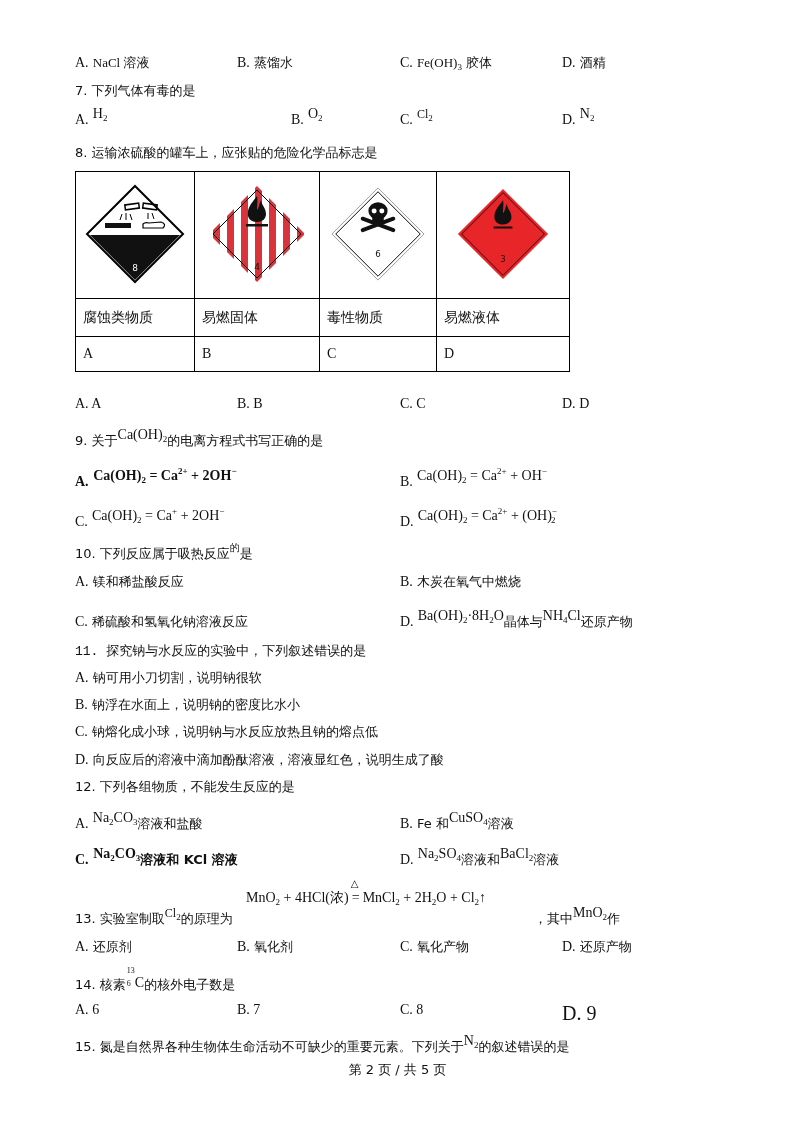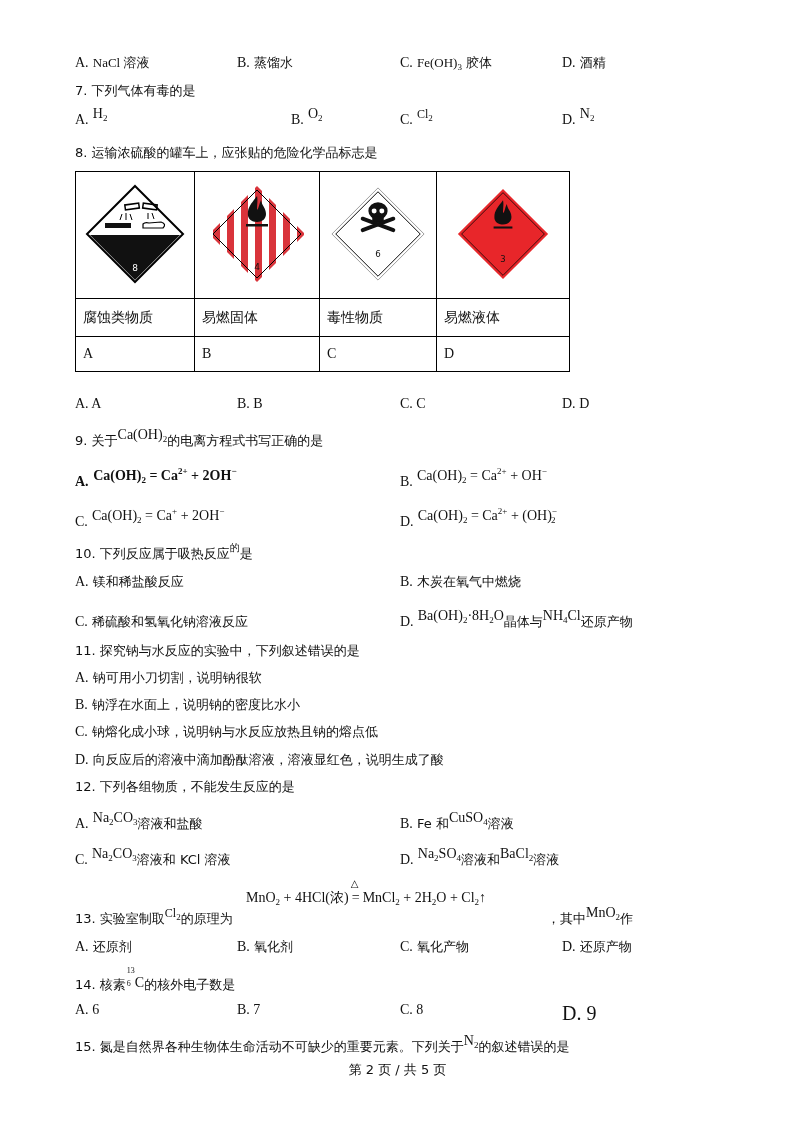--- a/index.html
+++ b/index.html
@@ -189,51 +189,51 @@
   <span class="lab">B.</span> <span>木炭在氧气中燃烧</span>
 </div>
 <div class="abs" style="left:75px;top:613px;">
   <span class="lab">C.</span> <span>稀硫酸和氢氧化钠溶液反应</span>
 </div>
 <div class="abs" style="left:400px;top:613px;">
   <span class="lab">D.</span>
   <span class="formula raised"><span>Ba(OH)</span><sub>2</sub><span>·8H</span><sub>2</sub><span>O</span></span><span>晶体与</span><span class="formula raised"><span>NH</span><sub>4</sub><span>Cl</span></span><span>还原产物</span>
 </div>
 
-<div class="abs" style="left:75px;top:642px;">11. 探究钠与水反应的实验中，下列叙述错误的是</div>
+<div class="abs" style="left:75px;top:642px;font-family:Liberation Mono, monospace;">11. 探究钠与水反应的实验中，下列叙述错误的是</div>
 <div class="abs" style="left:75px;top:669px;"><span class="lab">A.</span> <span>钠可用小刀切割，说明钠很软</span></div>
 <div class="abs" style="left:75px;top:696px;"><span class="lab">B.</span> <span>钠浮在水面上，说明钠的密度比水小</span></div>
 <div class="abs" style="left:75px;top:723px;"><span class="lab">C.</span> <span>钠熔化成小球，说明钠与水反应放热且钠的熔点低</span></div>
 <div class="abs" style="left:75px;top:751px;"><span class="lab">D.</span> <span>向反应后的溶液中滴加酚酞溶液，溶液显红色，说明生成了酸</span></div>
 
 <div class="abs" style="left:75px;top:778px;">12. 下列各组物质，不能发生反应的是</div>
 <div class="abs" style="left:75px;top:815px;text-align:right;">
   <span class="lab">A.</span>
   <span class="formula raised"><span>Na</span><sub>2</sub><span>CO</span><sub>3</sub></span><span>溶液和盐酸</span>
 </div>
 <div class="abs" style="left:400px;top:815px;">
   <span class="lab">B.</span>
   <span>Fe 和</span><span class="formula raised"><span>CuSO</span><sub>4</sub></span><span>溶液</span>
 </div>
-<div class="abs" style="left:75px;top:851px;">
+<div class="abs" style="left:75px;top:851px;font-weight:bold;">
   <span class="lab">C.</span>
   <span class="formula raised"><span>Na</span><sub>2</sub><span>CO</span><sub>3</sub></span><span>溶液和 KCl 溶液</span>
 </div>
 <div class="abs" style="left:400px;top:851px;">
   <span class="lab">D.</span>
   <span class="formula raised"><span>Na</span><sub>2</sub><span>SO</span><sub>4</sub></span><span>溶液和</span><span class="formula raised"><span>BaCl</span><sub>2</sub></span><span>溶液</span>
 </div>
 
 <div class="abs formula" style="left:246px;top:889px;">
   <span>MnO</span><sub>2</sub><span> + 4HCl(浓)</span><span style="display:inline-block;position:relative;width:14px;text-align:center;"><span class="tri" style="position:absolute;left:2px;top:-12px;">△</span>=</span><span>MnCl</span><sub>2</sub><span> + 2H</span><sub>2</sub><span>O + Cl</span><sub>2</sub><span>↑</span>
 </div>
 <div class="abs" style="left:75px;top:910px;">
   <span>13. 实验室制取</span><span class="formula raised" style="font-size:12px;"><span>Cl</span><sub>2</sub></span><span>的原理为</span>
 </div>
-<div class="abs" style="left:534px;top:910px;margin-left:13px;">
+<div class="abs" style="left:534px;top:910px;">
   <span>，其中</span><span class="formula raised"><span>MnO</span><sub>2</sub></span><span>作</span>
 </div>
 <div class="abs" style="left:75px;top:938px;"><span class="lab">A.</span> <span>还原剂</span></div>
 <div class="abs" style="left:237px;top:938px;"><span class="lab">B.</span> <span>氧化剂</span></div>
 <div class="abs" style="left:400px;top:938px;"><span class="lab">C.</span> <span>氧化产物</span></div>
 <div class="abs" style="left:562px;top:938px;"><span class="lab">D.</span> <span>还原产物</span></div>
 
 <div class="abs" style="left:75px;top:975px;">
   <span>14. 核素</span><span style="display:inline-block;position:relative;width:9px;height:14px;"><span class="serif" style="position:absolute;left:1px;top:-9px;font-size:8px;">13</span><span class="serif" style="position:absolute;left:1px;top:4px;font-size:8px;">6</span></span><span class="formula raised" style="top:-2px;">C</span><span>的核外电子数是</span>
 </div>

